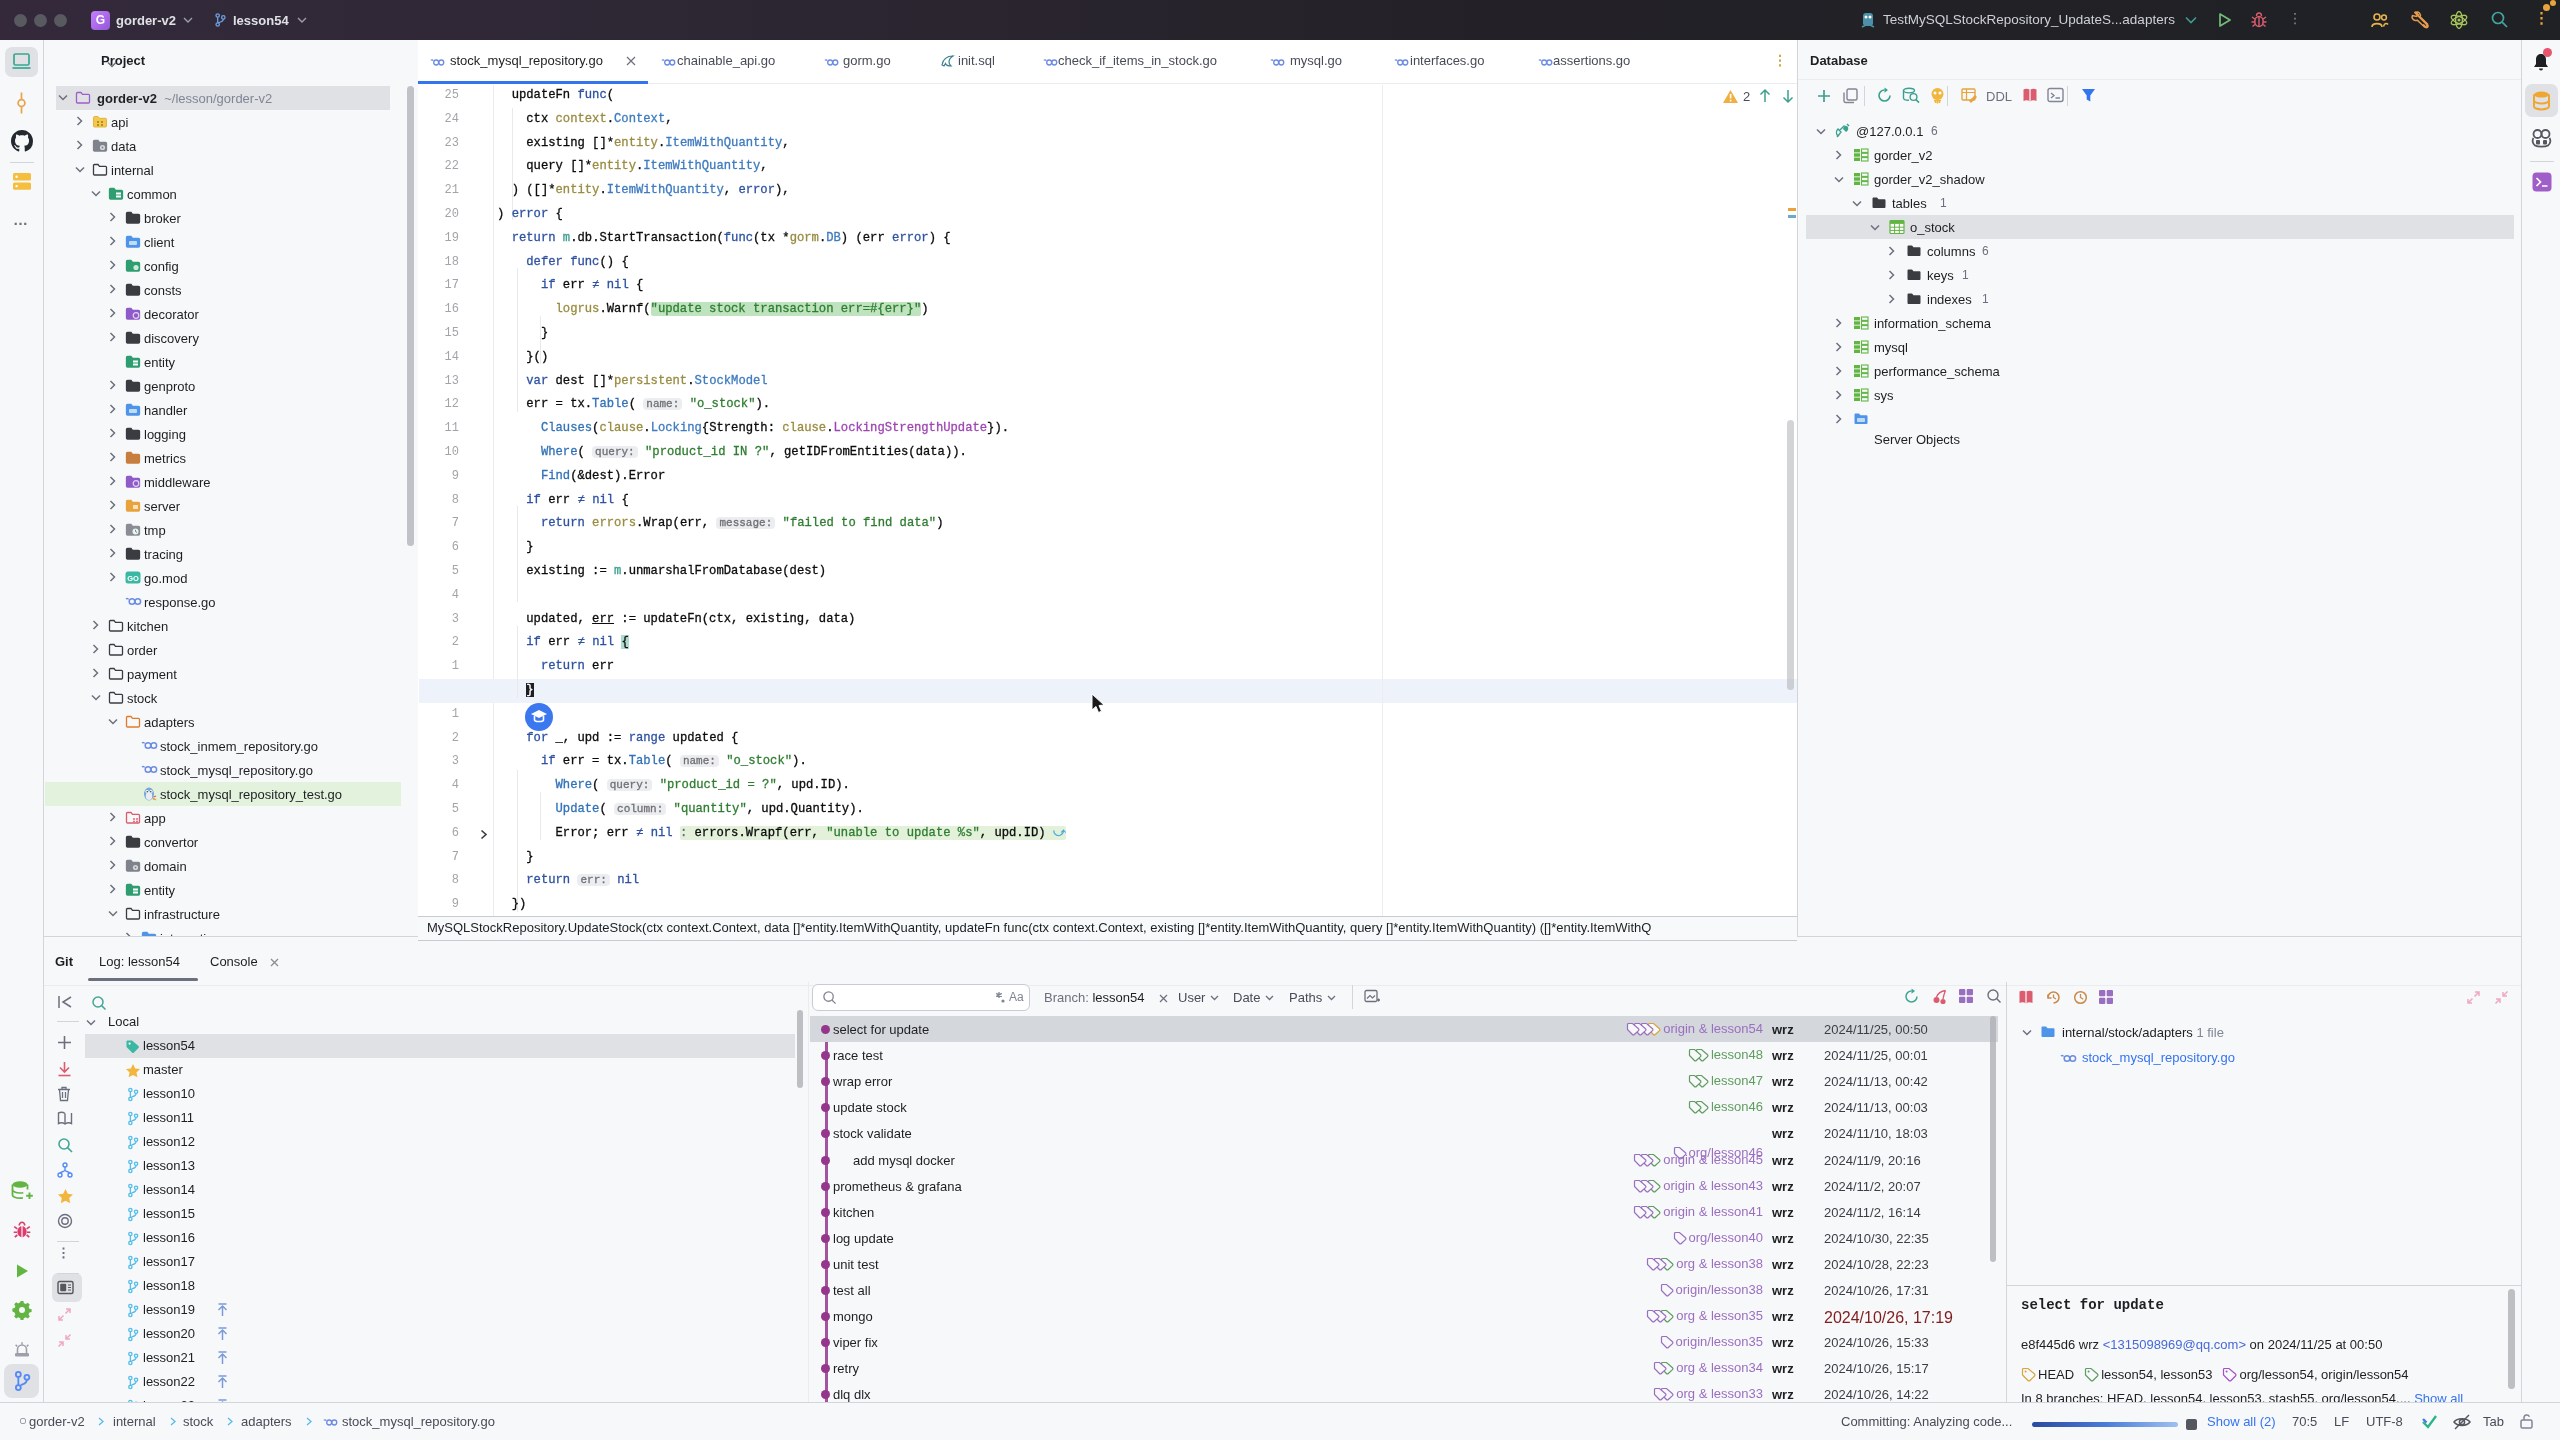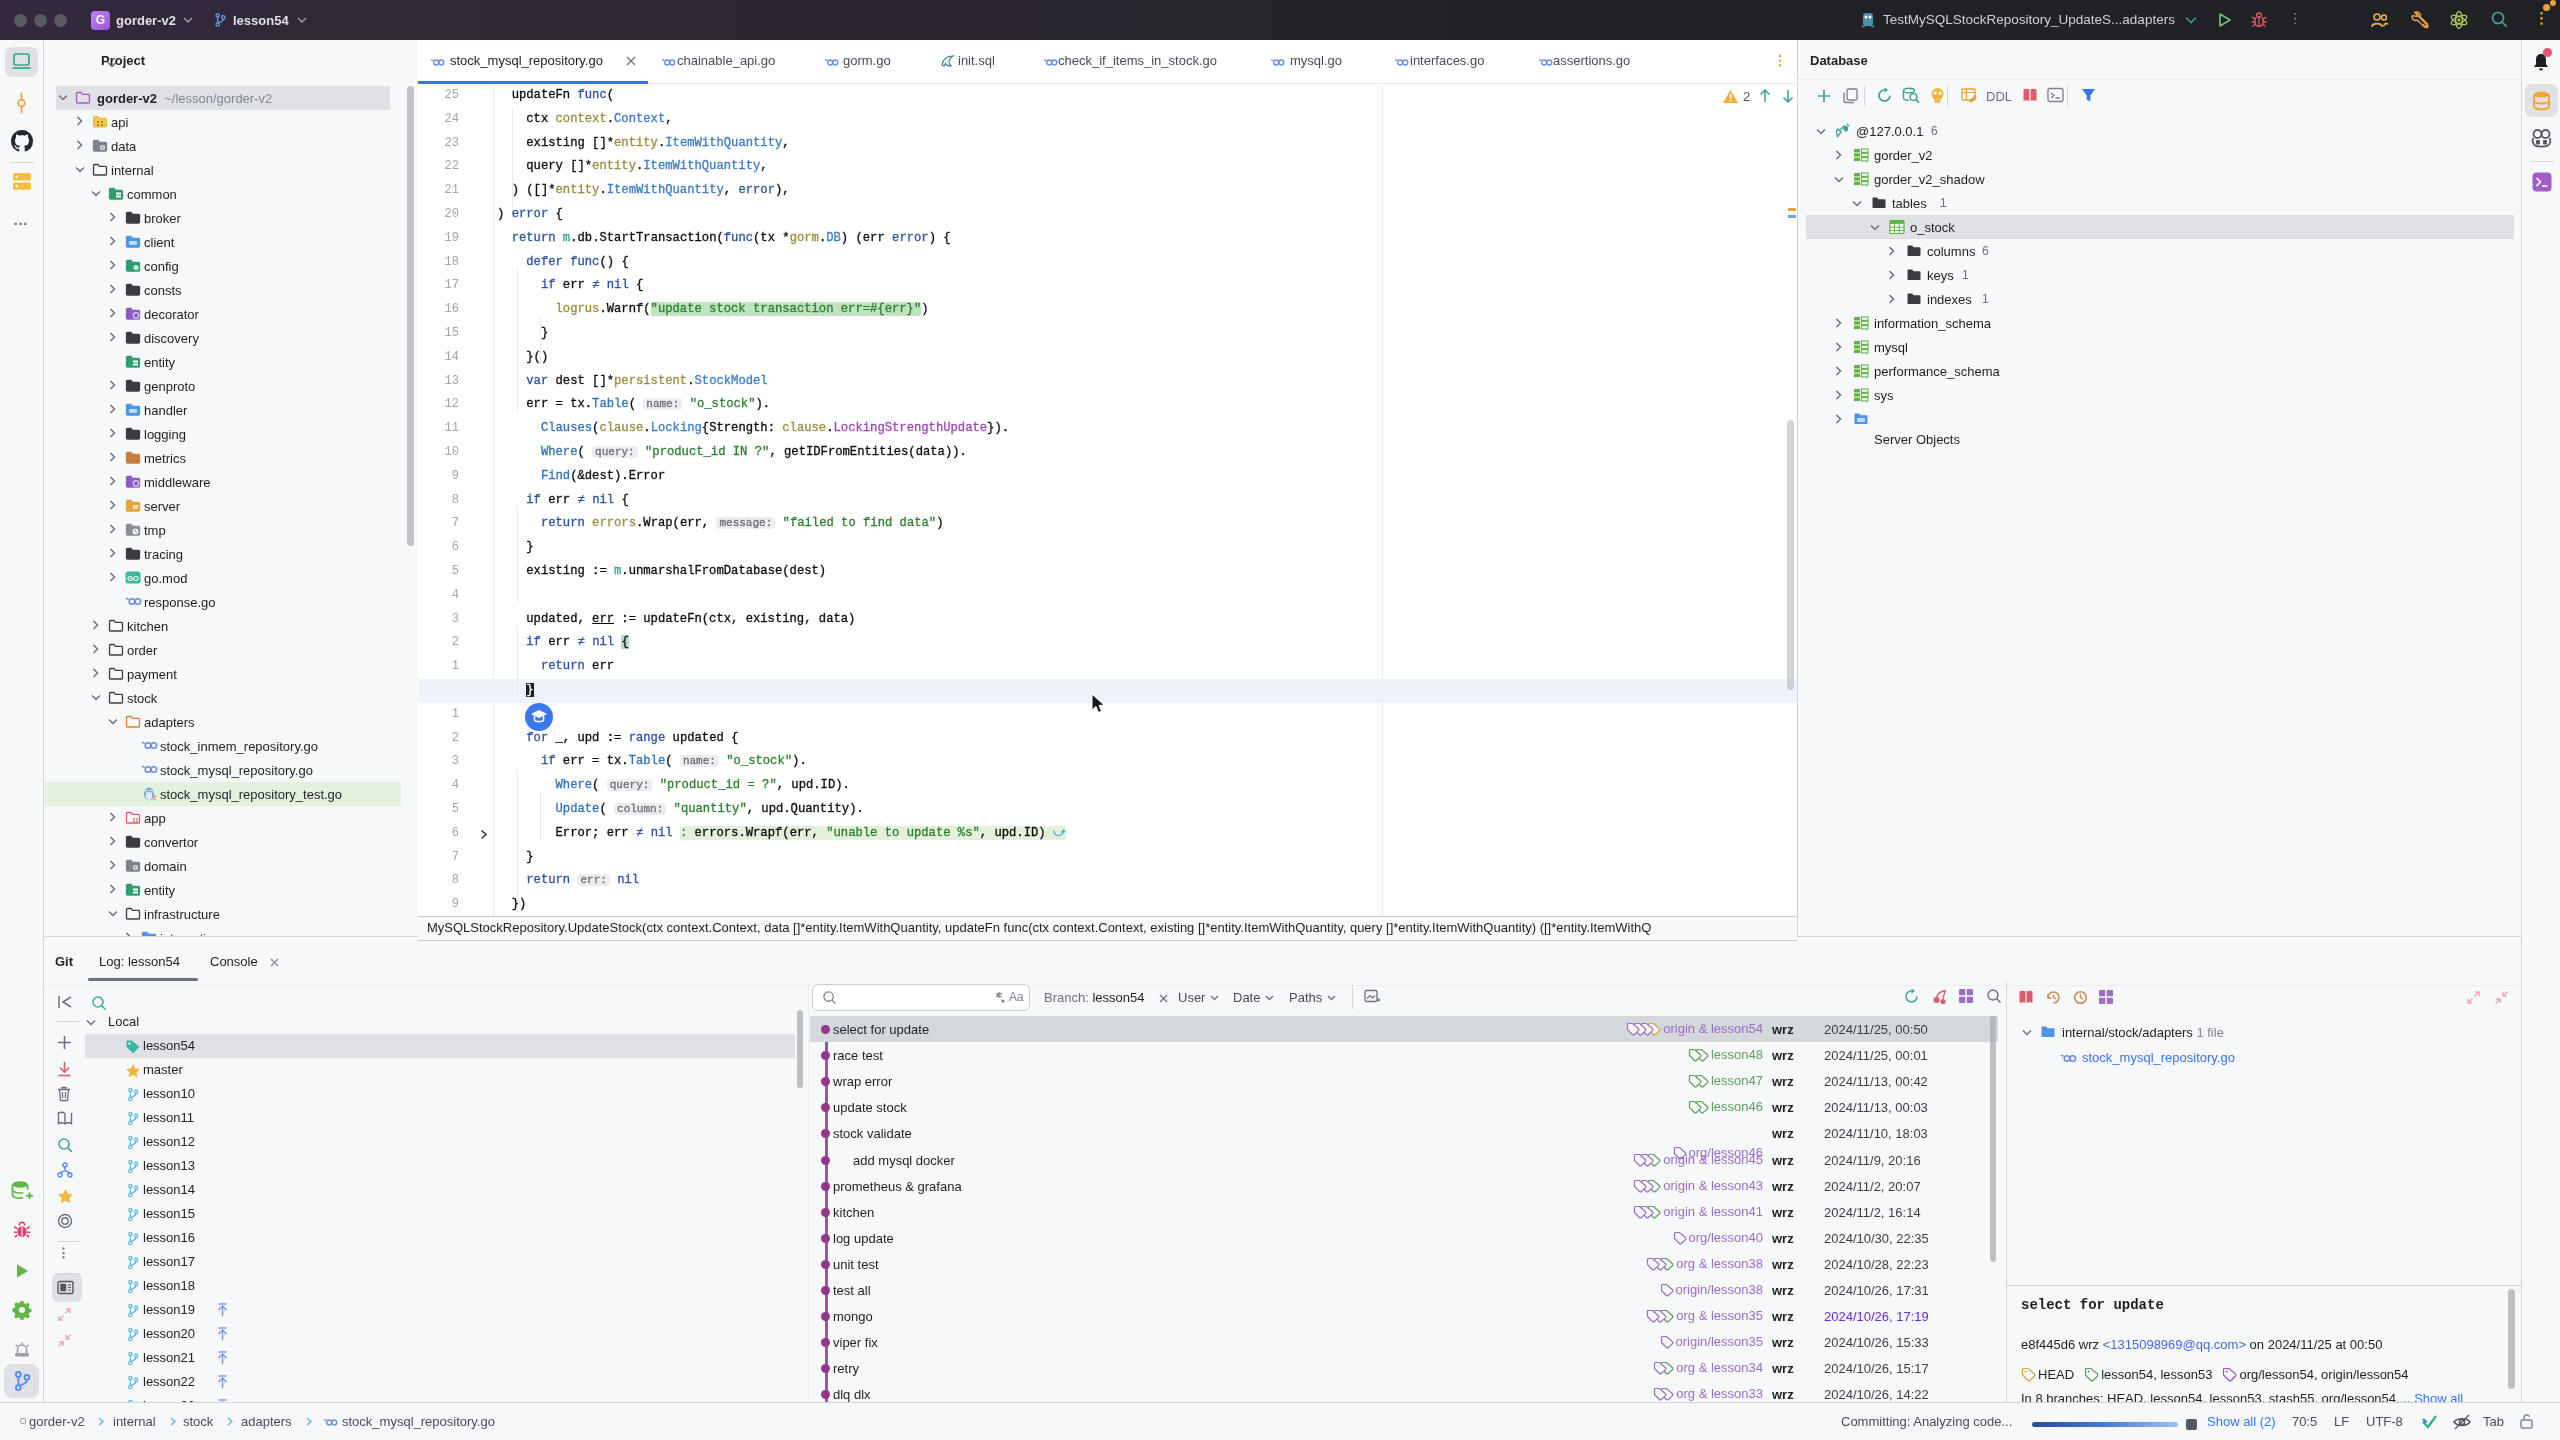--- a/index.html
+++ b/index.html
@@ -1193,21 +1193,21 @@
   <div class="abs" style="left:789px;top:372px;font-size:13px;color:#1E1F22;">mongo</div>
   <div class="abs" style="right:758px;top:371px;display:flex;align-items:center;"> 
       <svg style="flex:none;" width="28" height="14" viewBox="0 0 28 14">
         <path d="M15.5 2.5 a1 1 0 0 1 1-1 H20.5 L26.5 6.7 a1.3 1.3 0 0 1 0 1.9 L22.3 12.5 a1.3 1.3 0 0 1 -1.9 0 L15.5 7.5 Z" fill="#F7F8FA" stroke="#5F9C5F" stroke-width="1.2"></path>
         <path d="M8.5 2.5 a1 1 0 0 1 1-1 H13.5 L19.5 6.7 a1.3 1.3 0 0 1 0 1.9 L15.3 12.5 a1.3 1.3 0 0 1 -1.9 0 L8.5 7.5 Z" fill="#F7F8FA" stroke="#9B6FC0" stroke-width="1.2"></path>
         <path d="M1.5 2.5 a1 1 0 0 1 1-1 H6.5 L12.5 6.7 a1.3 1.3 0 0 1 0 1.9 L8.3 12.5 a1.3 1.3 0 0 1 -1.9 0 L1.5 7.5 Z" fill="#F7F8FA" stroke="#9B6FC0" stroke-width="1.2"></path>
       </svg>
       <span style="font-size:13px;color:#9B6FC0;margin-left:2px;">org &amp; lesson35</span>
     </div>
   <div class="abs" style="left:1728px;top:372px;font-size:13px;font-weight:bold;color:#1E1F22;">wrz</div>
-  <div class="abs" style="left:1780px;top:372px;font-size:13px;color:#6d28d9;">2024/10/26, 17:19</div>
+  <div class="abs" style="left:1780px;top:372px;font-size:16px;color:#7f1d1d;">2024/10/26, 17:19</div>
   <div class="abs" style="left:777px;top:401px;width:9px;height:9px;border-radius:50%;background:#94368C;"></div>
   <div class="abs" style="left:789px;top:398px;font-size:13px;color:#1E1F22;">viper fix</div>
   <div class="abs" style="right:758px;top:397px;display:flex;align-items:center;"> 
       <svg style="flex:none;" width="14" height="14" viewBox="0 0 14 14">
         <path d="M1.5 2.5 a1 1 0 0 1 1-1 H6.5 L12.5 6.7 a1.3 1.3 0 0 1 0 1.9 L8.3 12.5 a1.3 1.3 0 0 1 -1.9 0 L1.5 7.5 Z" fill="#F7F8FA" stroke="#9B6FC0" stroke-width="1.2"></path>
       </svg>
       <span style="font-size:13px;color:#9B6FC0;margin-left:2px;">origin/lesson35</span>
     </div>
   <div class="abs" style="left:1728px;top:398px;font-size:13px;font-weight:bold;color:#1E1F22;">wrz</div>
   <div class="abs" style="left:1780px;top:398px;font-size:13px;color:#3C3E44;">2024/10/26, 15:33</div>

